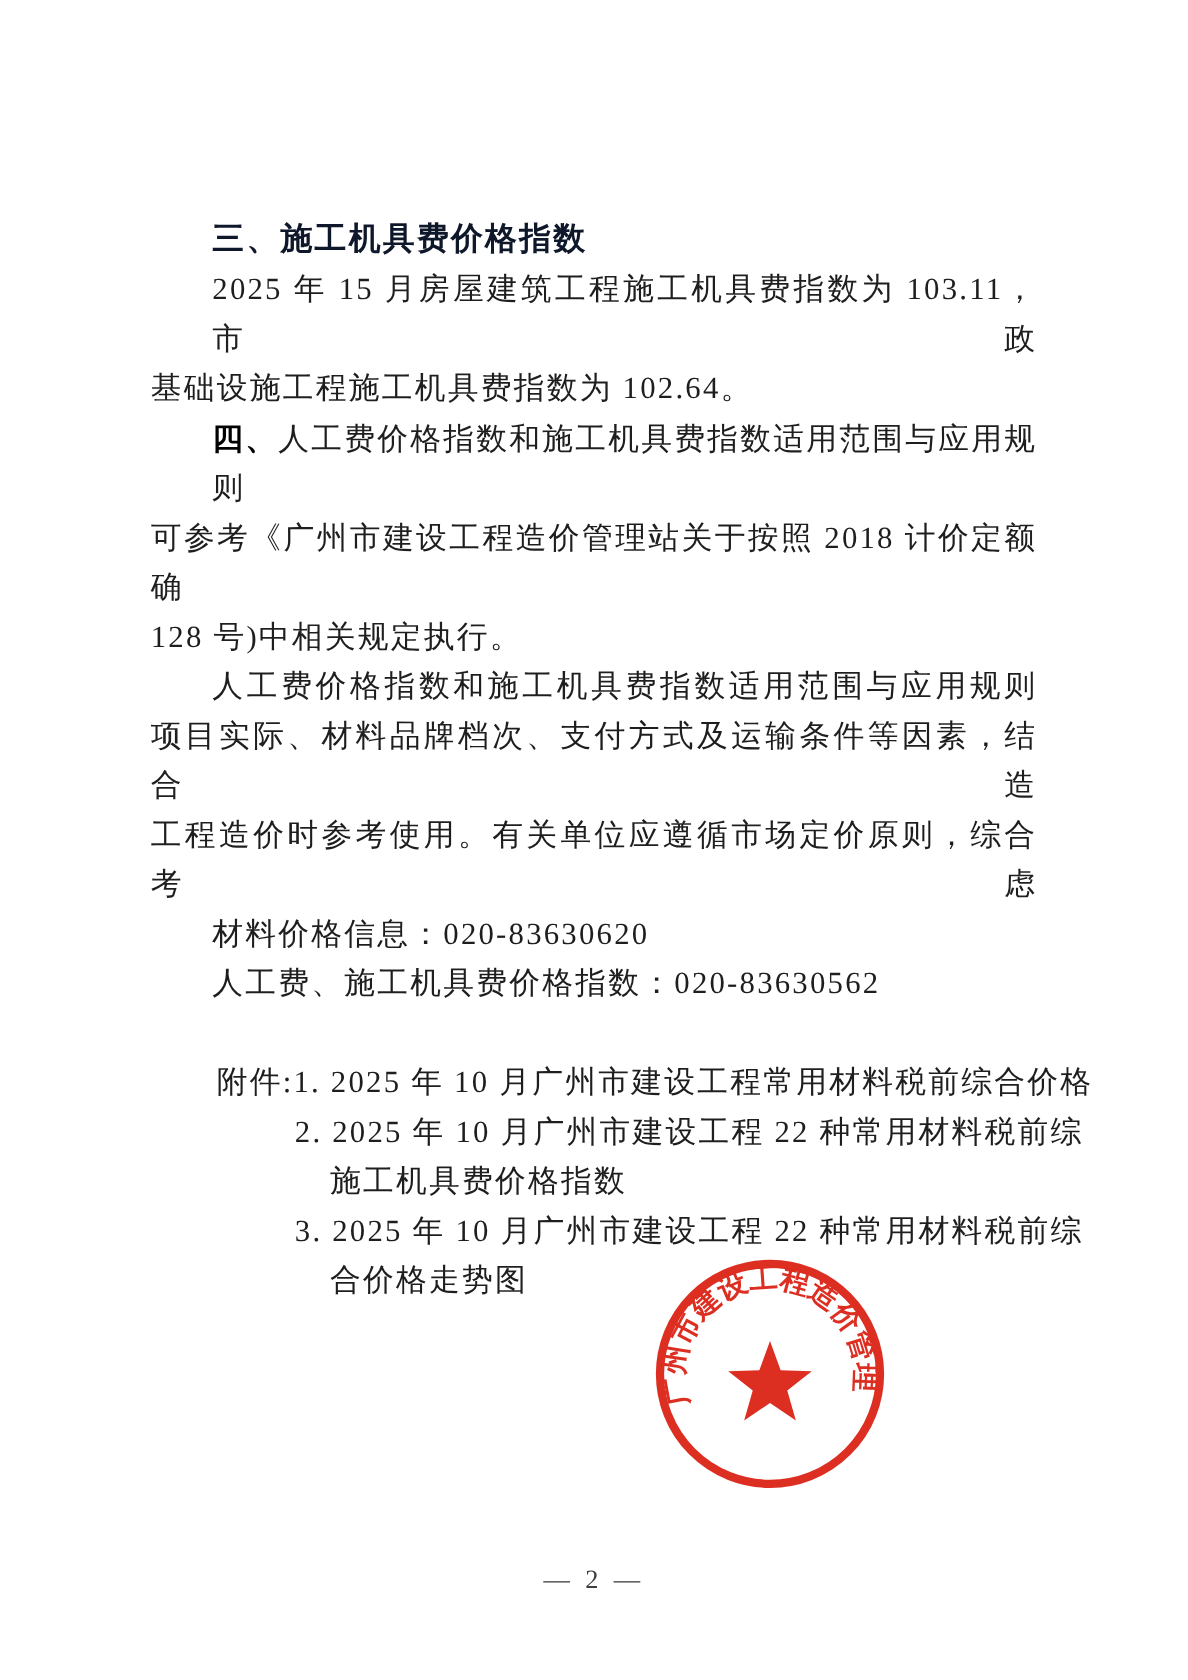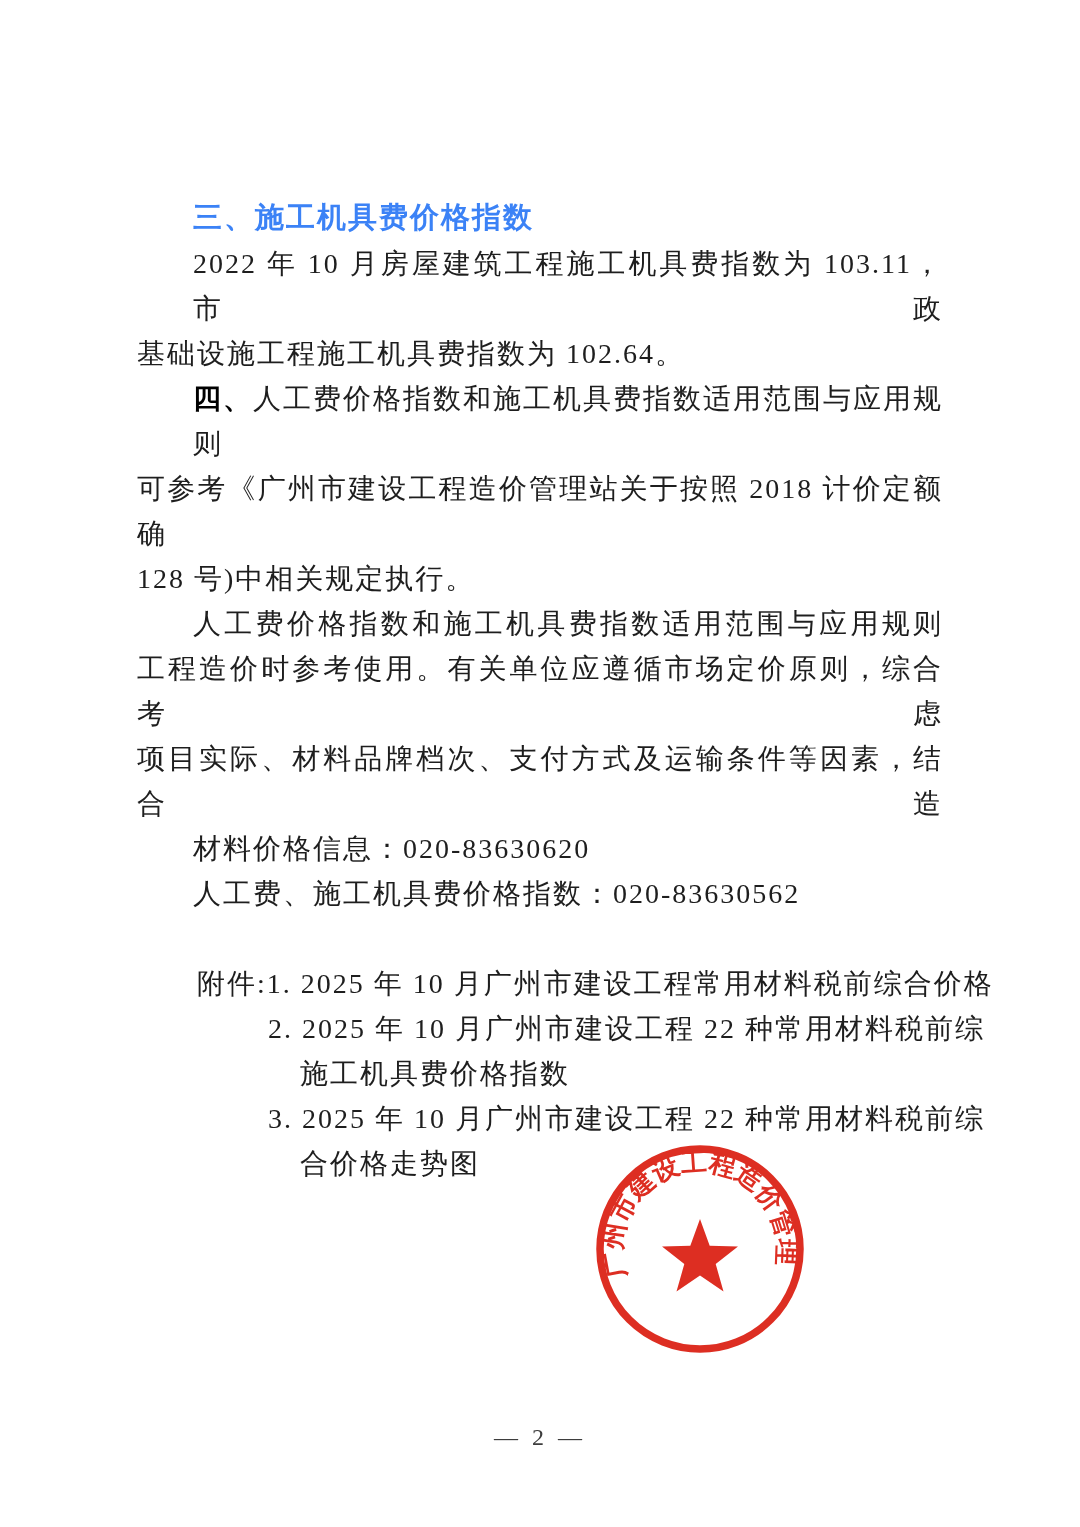--- a/index.html
+++ b/index.html
@@ -14,21 +14,21 @@
     font-size:28px;line-height:45px;letter-spacing:2px;
   }
   .doc-line{white-space:nowrap;}
   .doc-line.just{
     white-space:normal;
     text-align:justify;text-align-last:justify;
     text-justify:inter-character;
   }
   .doc-heading{
     font-family:"Liberation Sans","DejaVu Sans",sans-serif;
-    font-weight:bold;color:#3b82f6;font-size:29px;line-height:47px;
+    font-weight:bold;color:#0f172a;font-size:29px;line-height:47px;
     white-space:nowrap;letter-spacing:2px;
   }
   .seg-bold{
     font-family:"Liberation Sans","DejaVu Sans",sans-serif;
     font-weight:bold;color:#000;
   }
   .spacer{width:100%;}
   .page-number{
     position:absolute;left:0;top:1424px;width:1080px;
     text-align:center;font-size:24px;color:#3d3d3d;letter-spacing:4px;
@@ -40,28 +40,28 @@
   .seal-arc-label{
     font-family:"Liberation Serif","DejaVu Serif",serif;
     font-weight:bold;
   }
 </style>
 </head>
 <body>
 
 <div class="doc-body">
     <div class="doc-heading" style="padding-left: 56px;">三、施工机具费价格指数</div>
-    <div class="doc-line just" style="padding-left: 56px;">2022 年 10 月房屋建筑工程施工机具费指数为 103.11，市政</div>
+    <div class="doc-line just" style="padding-left: 56px;">2025 年 15 月房屋建筑工程施工机具费指数为 103.11，市政</div>
     <div class="doc-line">基础设施工程施工机具费指数为 102.64。</div>
     <div class="doc-line just" style="padding-left: 56px;"><span class="seg-bold">四、</span><span>人工费价格指数和施工机具费指数适用范围与应用规则</span></div>
     <div class="doc-line just">可参考《广州市建设工程造价管理站关于按照 2018 计价定额确</div>
     <div class="doc-line">128 号)中相关规定执行。</div>
     <div class="doc-line just" style="padding-left: 56px;">人工费价格指数和施工机具费指数适用范围与应用规则</div>
+    <div class="doc-line just">项目实际、材料品牌档次、支付方式及运输条件等因素，结合造</div>
     <div class="doc-line just">工程造价时参考使用。有关单位应遵循市场定价原则，综合考虑</div>
-    <div class="doc-line just">项目实际、材料品牌档次、支付方式及运输条件等因素，结合造</div>
     <div class="doc-line" style="padding-left: 56px;">材料价格信息：020-83630620</div>
     <div class="doc-line" style="padding-left: 56px;">人工费、施工机具费价格指数：020-83630562</div>
     <div class="spacer" style="height: 45px;"></div>
     <div class="doc-line" style="padding-left: 60px;">附件:1. 2025 年 10 月广州市建设工程常用材料税前综合价格</div>
     <div class="doc-line" style="padding-left: 131px;">2. 2025 年 10 月广州市建设工程 22 种常用材料税前综</div>
     <div class="doc-line" style="padding-left: 163px;">施工机具费价格指数</div>
     <div class="doc-line" style="padding-left: 131px;">3. 2025 年 10 月广州市建设工程 22 种常用材料税前综</div>
     <div class="doc-line" style="padding-left: 163px;">合价格走势图</div>
     <div class="spacer" style="height: 84px;"></div>
   </div>

